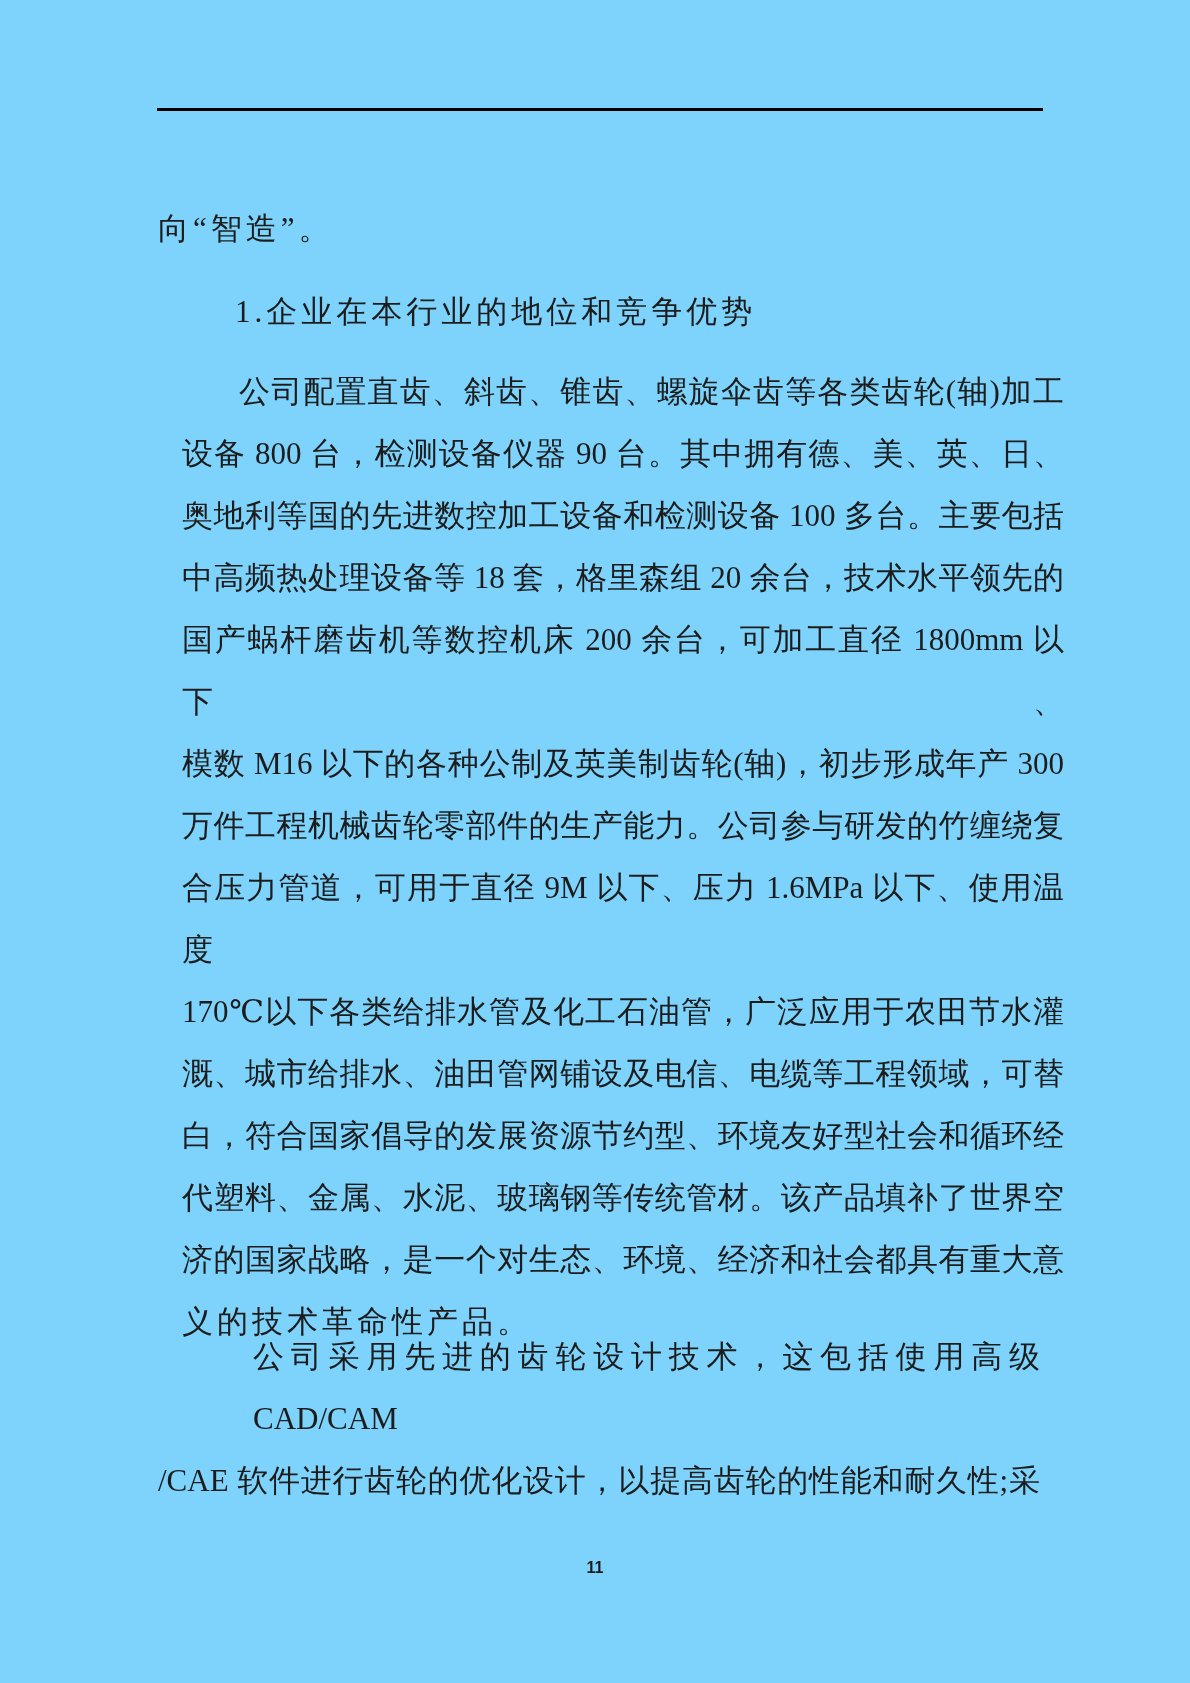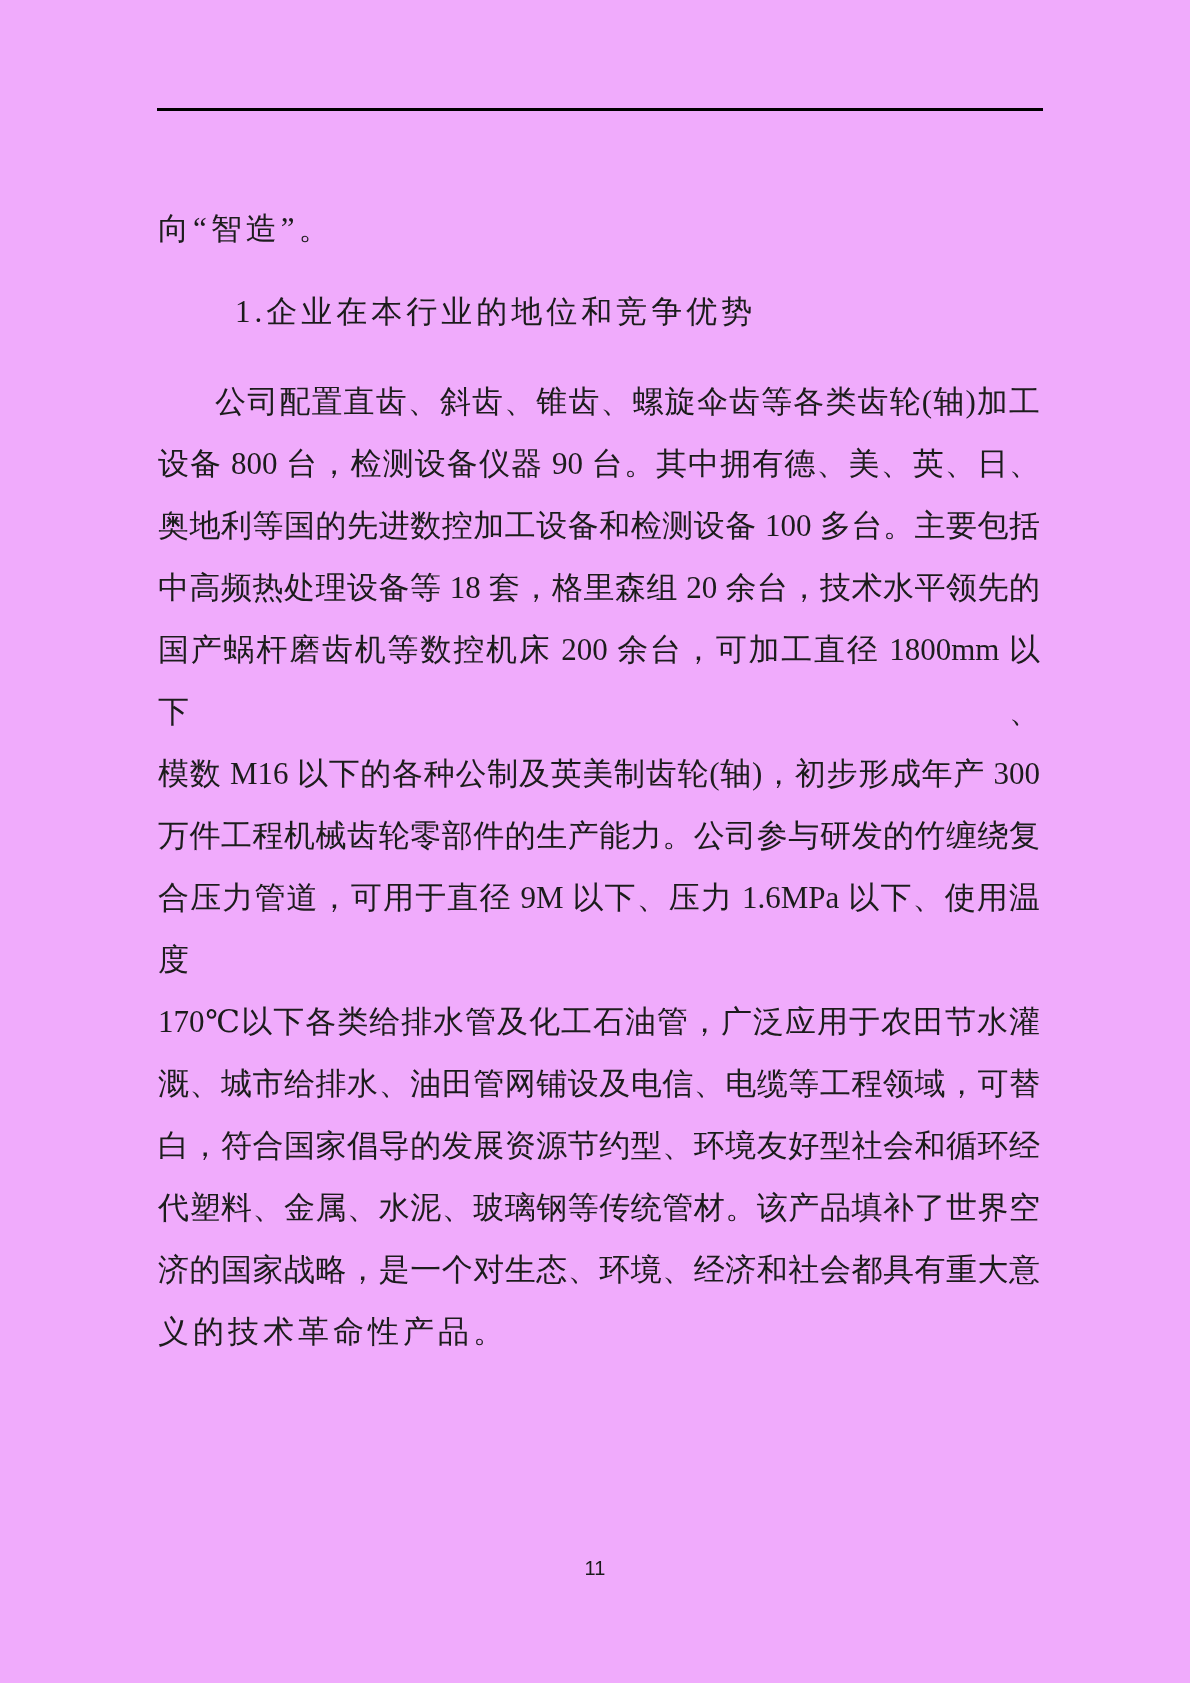--- a/index.html
+++ b/index.html
@@ -4,21 +4,21 @@
 <style>
   html, body {
     margin: 0;
     padding: 0;
     background: #ffffff;
   }
   .page {
     position: relative;
     width: 1190px;
     height: 1683px;
-    background: #f0abfc;
+    background: #7dd3fc;
     overflow: hidden;
     font-family: "Liberation Serif", "DejaVu Serif", serif;
     color: #1c1c1c;
   }
   .top-rule {
     position: absolute;
     left: 157px;
     top: 108px;
     width: 886px;
     height: 3px;
@@ -52,34 +52,35 @@
     padding-left: 77px;
     letter-spacing: 4px;
   }
   .intro-block {
     top: 198px;
   }
   .heading-block {
     top: 281px;
   }
   .para1-block {
-    top: 371px;
+    top: 361px;
+    margin-left: 24px;
   }
   .para2-block {
     top: 1326px;
   }
   .page-number {
     position: absolute;
     left: 0;
     top: 1556px;
     width: 100%;
     text-align: center;
     font-family: "Liberation Sans", "DejaVu Sans", sans-serif;
-    font-size: 20px;
-    font-weight: 400;
+    font-size: 16px;
+    font-weight: 700;
     line-height: 24px;
     color: #1a1a1a;
   }
 </style>
 </head>
 <body>
 
 <div class="page">
 
   <div class="top-rule"></div>
@@ -102,16 +103,20 @@
     <div class="line j">万件工程机械齿轮零部件的生产能力。公司参与研发的竹缠绕复</div>
     <div class="line j">合压力管道，可用于直径 9M 以下、压力 1.6MPa 以下、使用温度</div>
     <div class="line j">170℃以下各类给排水管及化工石油管，广泛应用于农田节水灌</div>
     <div class="line j">溉、城市给排水、油田管网铺设及电信、电缆等工程领域，可替</div>
     <div class="line j">白，符合国家倡导的发展资源节约型、环境友好型社会和循环经</div>
     <div class="line j">代塑料、金属、水泥、玻璃钢等传统管材。该产品填补了世界空</div>
     <div class="line j">济的国家战略，是一个对生态、环境、经济和社会都具有重大意</div>
     <div class="line plain">义的技术革命性产品。</div>
   </div>
 
+  <div class="textblock para2-block">
+    <div class="line first2 j">公司采用先进的齿轮设计技术，这包括使用高级 CAD/CAM</div>
+    <div class="line j">/CAE 软件进行齿轮的优化设计，以提高齿轮的性能和耐久性;采</div>
+  </div>
 
   <div class="page-number">11</div>
 
 </div>
 
 </body></html>

